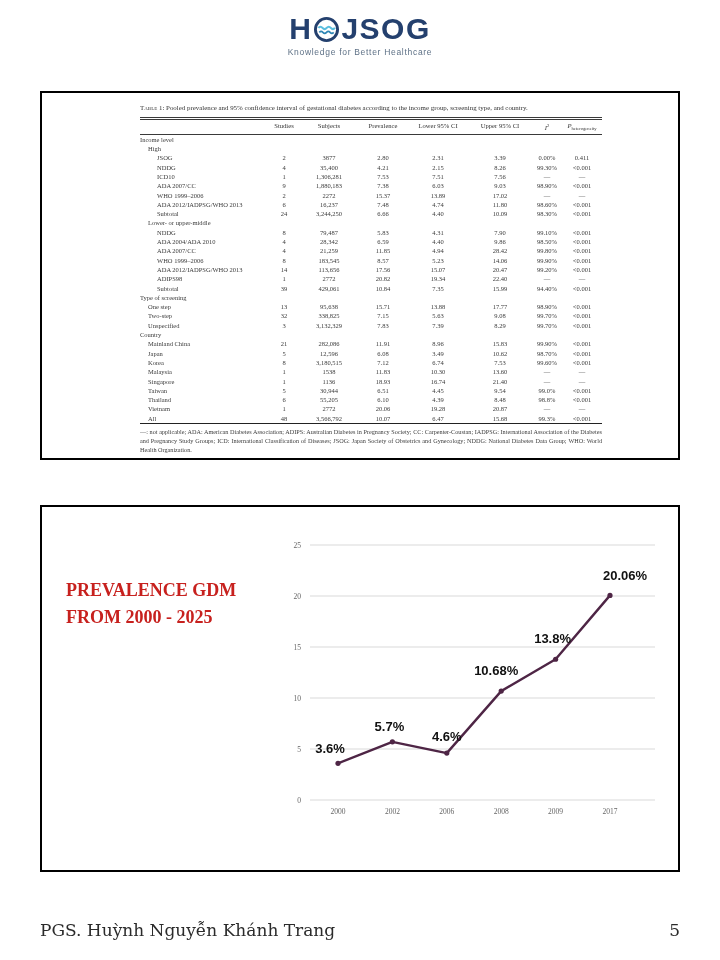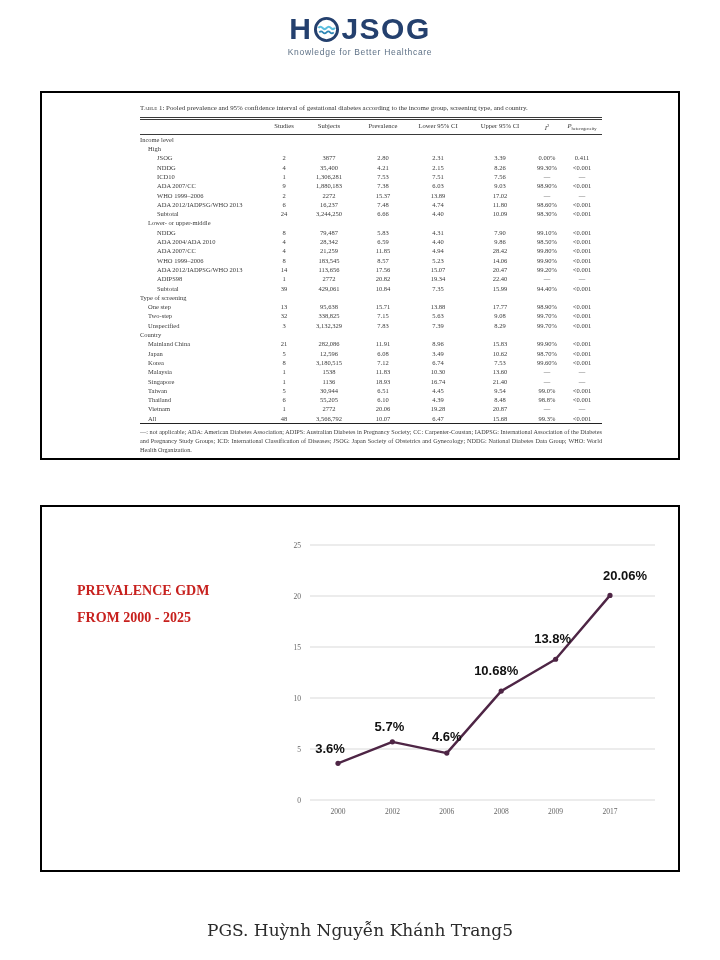--- a/index.html
+++ b/index.html
@@ -36,27 +36,27 @@
   .thead-row { line-height:11px; }
   .tcell { font-size:6.5px; white-space:nowrap; overflow:visible; }
   .tcell.num { text-align:center; }
   .tcell.lab { text-align:left; }
   .ind0 { padding-left:0; } .ind1 { padding-left:8px; } .ind2 { padding-left:17px; }
   .thead-row .tcell { font-size:6.6px; color:#333; }
   sup,sub { font-size:4.6px; }
   .t-footnote { margin-top:4px; font-size:6.2px; line-height:8.8px; text-align:justify; color:#3d3d3d; }
 
   
-  .chart-heading { position:absolute; left:35px; top:70px; font-family:"Liberation Serif", serif;
-                   font-weight:bold; font-size:14px; line-height:27px; }
+  .chart-heading { position:absolute; left:24px; top:70px; font-family:"Liberation Serif", serif;
+                   font-weight:bold; font-size:18px; line-height:27px; }
   .chart-svg { position:absolute; left:0; top:0; width:636px; height:363px; }
 
   
   .footer { position:absolute; left:40px; top:920px; width:640px; display:flex;
-            justify-content:center; align-items:baseline;
+            justify-content:space-between; align-items:baseline;
             font-family:"DejaVu Serif", "Liberation Serif", serif; font-size:17px; color:#2b2b2b; }
 </style>
 </head>
 <body>
 
 <div class="page">
 
   <div class="logo-block">
     <div class="logo-line">
       <span class="logo-word">H</span>

